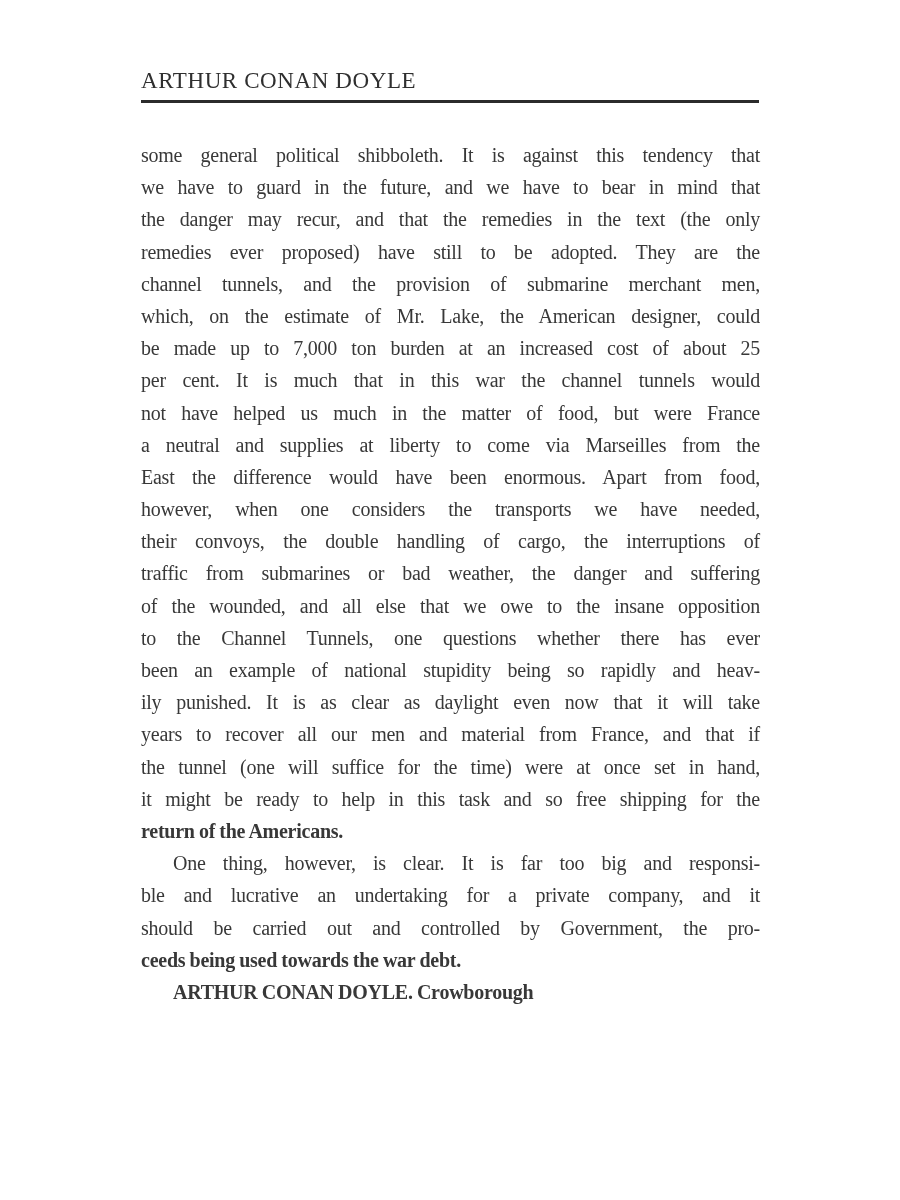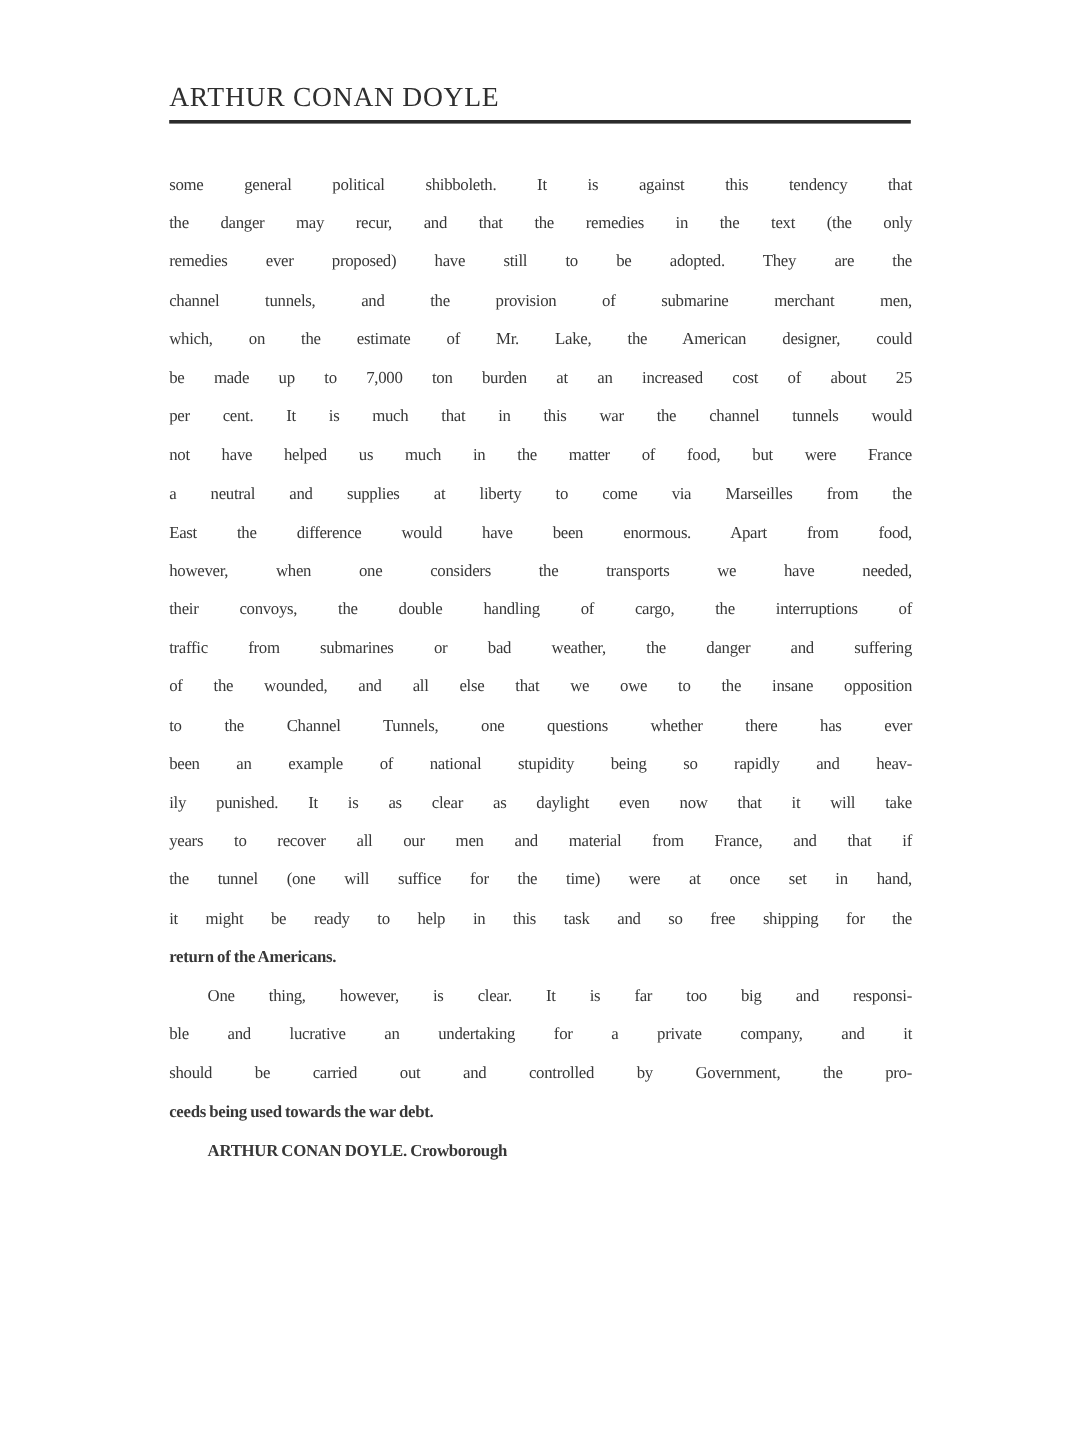--- a/index.html
+++ b/index.html
@@ -32,21 +32,21 @@
     top: 100px;
     width: 618px;
     height: 3px;
     background: #2b2b2b;
   }
   .body-text {
     position: absolute;
     left: 141px;
     top: 139px;
     width: 619px;
-    font-size: 14px;
+    font-size: 20px;
     line-height: 32.2px;
     color: #383838;
     letter-spacing: -0.25px;
     word-spacing: -0.5px;
   }
   .line {
     text-align: justify;
     text-align-last: justify;
     white-space: nowrap;
     height: 32.2px;
@@ -61,20 +61,21 @@
   }
 </style>
 </head>
 <body>
 
 <div class="page">
   <div class="running-head">ARTHUR CONAN DOYLE</div>
   <div class="header-rule"></div>
   <div class="body-text">
       <div class="line">some general political shibboleth. It is against this tendency that</div>
+      <div class="line">we have to guard in the future, and we have to bear in mind that</div>
       <div class="line">the danger may recur, and that the remedies in the text (the only</div>
       <div class="line">remedies ever proposed) have still to be adopted. They are the</div>
       <div class="line">channel tunnels, and the provision of submarine merchant men,</div>
       <div class="line">which, on the estimate of Mr. Lake, the American designer, could</div>
       <div class="line">be made up to 7,000 ton burden at an increased cost of about 25</div>
       <div class="line">per cent. It is much that in this war the channel tunnels would</div>
       <div class="line">not have helped us much in the matter of food, but were France</div>
       <div class="line">a neutral and supplies at liberty to come via Marseilles from the</div>
       <div class="line">East the difference would have been enormous. Apart from food,</div>
       <div class="line">however, when one considers the transports we have needed,</div>

